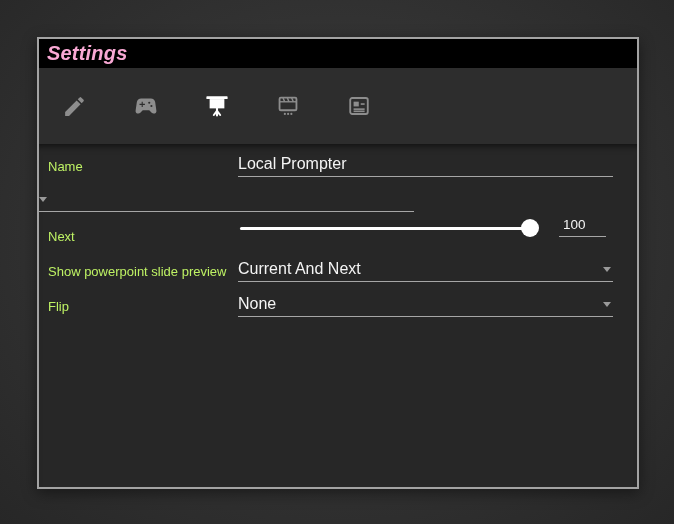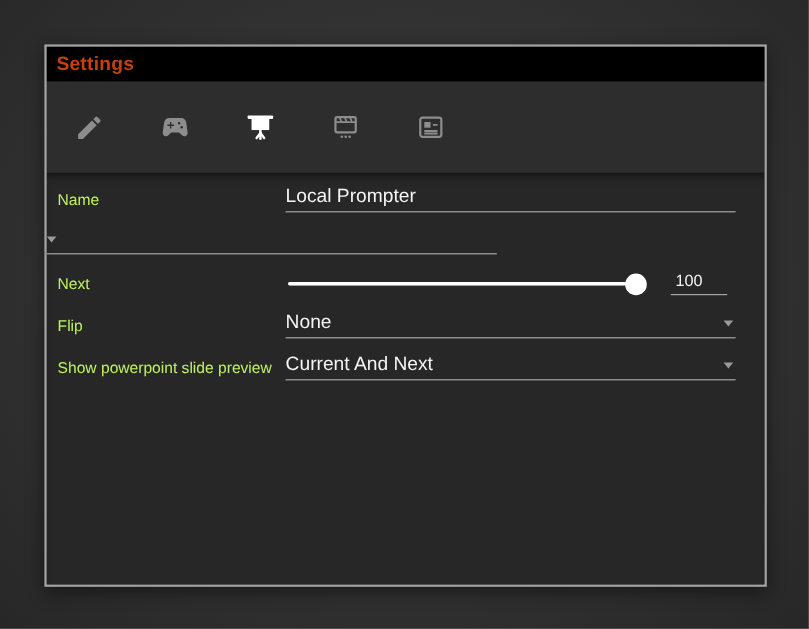--- a/index.html
+++ b/index.html
@@ -11,21 +11,21 @@
   }
   .dialog{
     position:absolute;left:37px;top:37px;width:602px;height:452px;
     box-sizing:border-box;border:2px solid #a3a3a3;background:#282828;
     box-shadow:0 4px 14px rgba(0,0,0,0.45);
   }
   .titlebar{
     height:29px;background:#000;display:flex;align-items:center;
     padding-left:8px;
   }
-  .titlebar .title{color:#c2410c;font-size:16px;font-weight:bold;letter-spacing:.2px;}
+  .titlebar .title{color:#f9a8d4;font-size:20px;font-weight:bold;letter-spacing:.2px;font-style:italic;}
   .tabstrip{
     height:76px;background:#2d2d2d;display:flex;align-items:stretch;
   }
   .tab{
     width:71px;display:flex;align-items:center;justify-content:center;
     background:transparent;border:none;cursor:pointer;color:#8d8d8d;padding:0;
   }
   .tab.selected{color:#ffffff;}
   .tab svg{display:block;}
   .form{
@@ -43,21 +43,21 @@
     position:absolute;left:0;right:0;top:3px;height:24px;
     border-bottom:1px solid #a6a6a6;
     display:flex;align-items:center;color:#f4f4f4;font-size:16px;
   }
   .control .value{flex:1;white-space:nowrap;overflow:hidden;}
   .caret{
     width:0;height:0;border-left:4.5px solid transparent;border-right:4.5px solid transparent;
     border-top:5px solid #9a9a9a;margin-right:2px;flex:none;
   }
   
-  .slider-control{position:absolute;left:0;right:0;top:0;height:35px;display:flex;align-items:center;gap:11px;}
+  .slider-control{position:absolute;left:0;right:0;top:0;height:35px;display:flex;align-items:flex-start;gap:11px;}
   .slider-wrap{position:relative;flex:1;height:18px;margin-left:2px;cursor:pointer;}
   .slider-track{position:absolute;left:0;right:0;top:7.5px;height:3px;border-radius:2px;background:rgba(255,255,255,0.28);}
   .slider-fill{position:absolute;left:0;top:7.5px;height:3px;border-radius:2px;background:#fff;width:100%;}
   .slider-thumb{position:absolute;top:0;width:18px;height:18px;border-radius:50%;background:#fff;margin-left:-9px;left:100%;}
   .slider-num{
     width:47px;height:24px;margin-left:18px;margin-right:7px;box-sizing:border-box;
     border-bottom:1px solid #a6a6a6;color:#f4f4f4;font-size:13.5px;
     display:flex;align-items:center;padding-left:4px;flex:none;margin-top:-6px;
   }
 </style>
@@ -154,33 +154,33 @@
             <div class="slider-thumb" style="left: 100%;"></div>
           </div>
           <div class="slider-num">
             <span>100</span>
           </div>
         </div>
       </div>
     </div>
 
     <div class="row">
+      <div class="row-label">Show powerpoint slide preview</div>
+      <div class="row-field">
+        <div class="control">
+          <span class="value">Current And Next</span>
+          <span class="caret"></span>
+        </div>
+      </div>
+    </div>
+
+    <div class="row">
       <div class="row-label">Flip</div>
       <div class="row-field">
         <div class="control">
           <span class="value">None</span>
           <span class="caret"></span>
         </div>
       </div>
     </div>
 
-    <div class="row">
-      <div class="row-label">Show powerpoint slide preview</div>
-      <div class="row-field">
-        <div class="control">
-          <span class="value">Current And Next</span>
-          <span class="caret"></span>
-        </div>
-      </div>
-    </div>
-
   </div>
 </div>
 
 </body></html>

